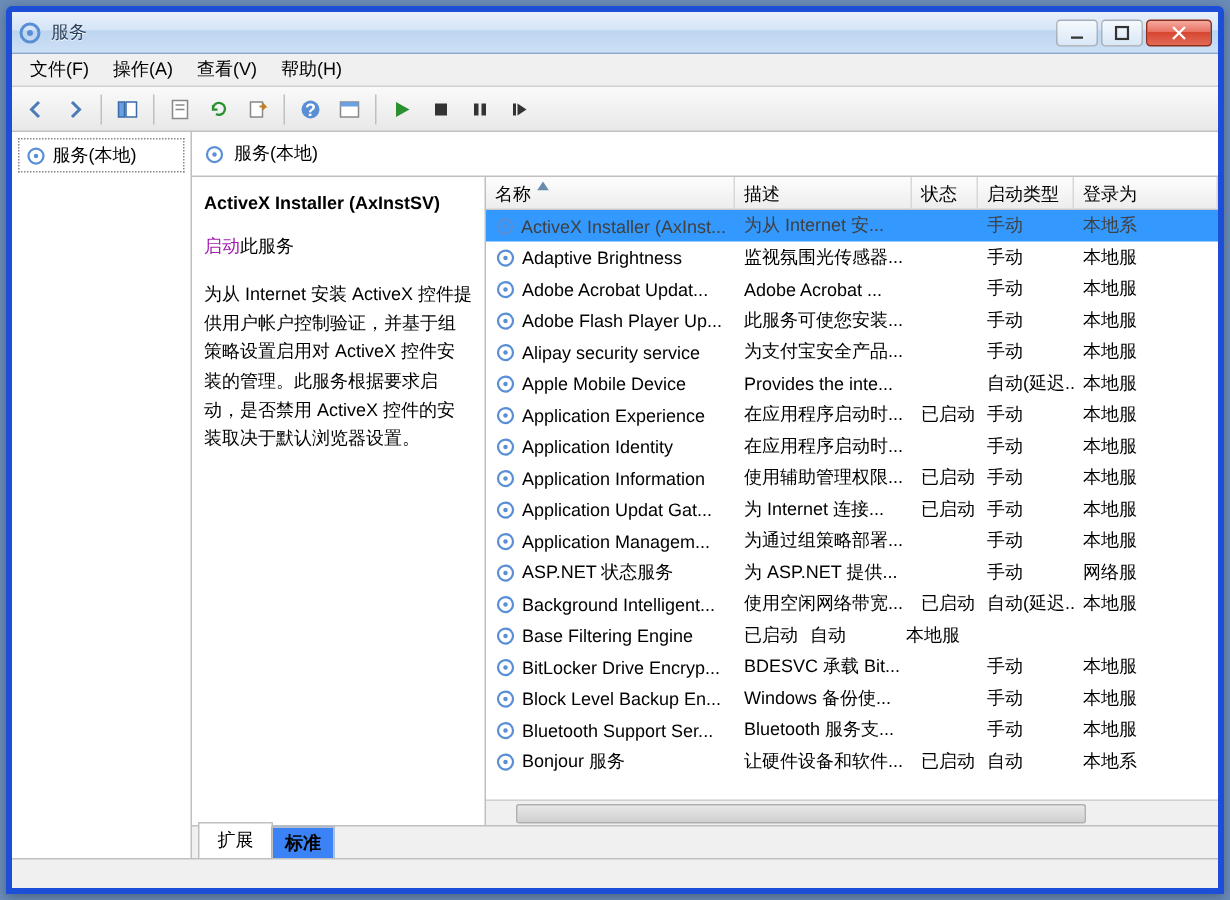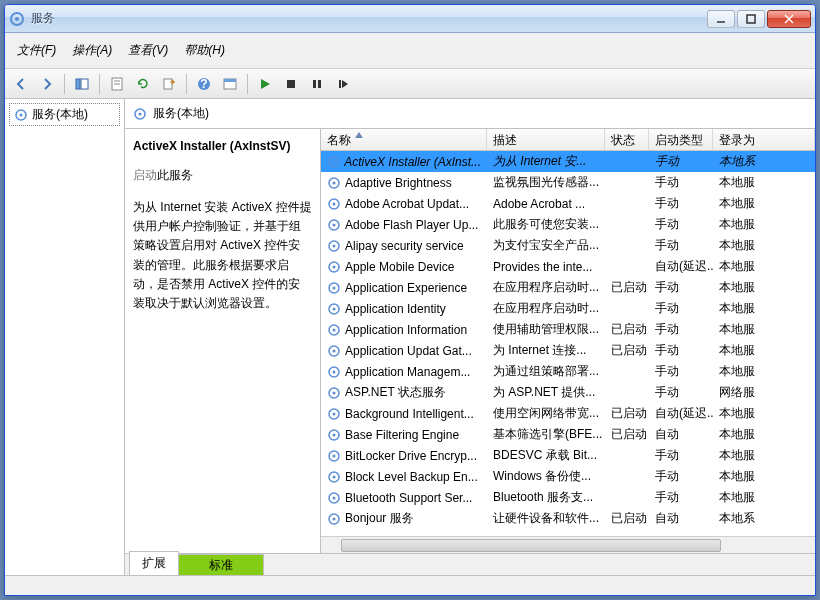--- a/index.html
+++ b/index.html
@@ -1,56 +1,56 @@
 <!DOCTYPE html>
 <html><head>
 <meta charset="utf-8">
 <style>
 * { margin:0; padding:0; box-sizing:border-box; font-family:"Microsoft YaHei","Segoe UI",Tahoma,sans-serif; font-size:12px; }
 body { background:#6b8cb8; padding:4px; }
-.window { width:812px; height:592px; background:#f0f0f0; border:1px solid #1d4ed8; border-radius:4px 4px 0 0; overflow:hidden; display:flex; flex-direction:column; box-shadow:0 2px 8px rgba(0,0,0,.3); }
+.window { width:812px; height:592px; background:#f0f0f0; border:4px solid #1d4ed8; border-radius:4px 4px 0 0; overflow:hidden; display:flex; flex-direction:column; box-shadow:0 2px 8px rgba(0,0,0,.3); }
 .titlebar { height:28px; background:linear-gradient(to bottom,#e8f0fa 0%,#d4e4f7 45%,#bdd5f0 46%,#cde0f5 100%); display:flex; align-items:center; padding:0 4px; border-bottom:1px solid #8aa8d0; }
 .titlebar .icon { width:16px; height:16px; margin-right:6px; display:flex; align-items:center; justify-content:center; }
 .titlebar .title { color:#2a3f5a; text-shadow:0 1px 0 #fff; flex:1; }
 .winbtns { display:flex; gap:2px; }
 .winbtn { width:28px; height:18px; border:1px solid rgba(0,0,0,.25); border-radius:3px; display:flex; align-items:center; justify-content:center; cursor:default; background:linear-gradient(to bottom,#f5f9fd,#d9e7f7); }
 .winbtn.close { width:44px; background:linear-gradient(to bottom,#f5a9a0 0%,#e97263 45%,#d6452f 46%,#e26b57 100%); border-color:#8a2e1e; }
 .winbtn svg { width:10px; height:10px; }
-.menubar { height:36px; background:#f0f0f0; display:flex; align-items:center; padding:0 4px; border-bottom:1px solid #d0d0d0;font-style:italic; }
+.menubar { height:22px; background:#f0f0f0; display:flex; align-items:center; padding:0 4px; border-bottom:1px solid #d0d0d0; }
 .menuitem { padding:2px 8px; cursor:default; }
 .toolbar { height:30px; background:linear-gradient(to bottom,#fafafa,#e8e8e8); border-bottom:1px solid #c0c0c0; display:flex; align-items:center; padding:0 4px; gap:2px; }
 .tbtn { width:24px; height:24px; display:flex; align-items:center; justify-content:center; border:1px solid transparent; border-radius:3px; cursor:default; }
 .tsep { width:1px; height:20px; background:#c0c0c0; margin:0 3px; }
 .body { flex:1; display:flex; background:#fff; overflow:hidden; }
 .tree { width:120px; border-right:1px solid #c0c0c0; padding:4px; background:#fff; }
 .treeitem { display:flex; align-items:center; gap:4px; padding:2px 4px; border:1px dotted #888; background:#fff; }
 .gear { width:14px; height:14px; }
 .main { flex:1; display:flex; flex-direction:column; overflow:hidden; }
 .mainhead { padding:6px 8px; border-bottom:1px solid #c0c0c0; display:flex; align-items:center; gap:6px; background:#fff; }
 .split { flex:1; display:flex; overflow:hidden; }
 .detail { width:196px; padding:10px 8px; border-right:1px solid #c0c0c0; background:#fff; overflow:hidden; }
 .detail h3 { font-size:12px; font-weight:bold; margin-bottom:14px; }
 .detail .actionline { margin-bottom:14px; }
-.detail a { color:#737373; cursor:pointer; }
+.detail a { color:#a21caf; cursor:pointer; }
 .detail .desc { line-height:1.6; }
 .list { flex:1; display:flex; flex-direction:column; overflow:hidden; position:relative; }
 .cols { display:flex; background:linear-gradient(to bottom,#fdfdfd,#ededed); border-bottom:1px solid #c8c8c8; height:22px; }
 .col { border-right:1px solid #d8d8d8; padding:3px 6px; display:flex; align-items:flex-start; gap:4px; overflow:hidden; white-space:nowrap; cursor:default; }
 .col .sort { width:8px; height:6px; }
 .c0 { width:166px; } .c1 { width:118px; } .c2 { width:44px; } .c3 { width:64px; } .c4 { width:44px; flex:1; }
 .rows { flex:1; overflow-y:scroll; overflow-x:hidden; }
 .row { display:flex; height:21px; align-items:center; cursor:default; }
-.row.sel { background:#3399ff; color:#000000;font-style:italic; }
+.row.sel { background:#3399ff; color:#404040; }
 .cell { padding:2px 6px; overflow:hidden; white-space:nowrap; text-overflow:ellipsis; display:flex; align-items:center; gap:4px; }
 .cell.c0 { width:166px; } .cell.c1 { width:118px; } .cell.c2 { width:44px; } .cell.c3 { width:64px; } .cell.c4 { flex:1; }
 .hscroll { height:17px; background:#f0f0f0; border-top:1px solid #d0d0d0; position:relative; }
 .hscroll .thumb { position:absolute; left:20px; top:2px; width:380px; height:13px; background:linear-gradient(to bottom,#e8e8e8,#d0d0d0); border:1px solid #b0b0b0; border-radius:2px; }
 .tabs { height:22px; background:#f0f0f0; border-top:1px solid #c0c0c0; display:flex; align-items:flex-end; padding-left:4px;text-align:center; }
 .tab { padding:3px 12px; border:1px solid #c0c0c0; border-bottom:none; background:#fff; margin-right:-1px; cursor:default; position:relative; }
-.tab.inactive { background:#84cc16; top:1px; padding:2px 30px; }
+.tab.inactive { background:#3b82f6; top:1px; padding:2px 8px;font-weight:bold; }
 .status { height:20px; background:#f0f0f0; border-top:1px solid #c0c0c0; }
 .rows::-webkit-scrollbar { width:17px; }
 .rows::-webkit-scrollbar-track { background:#f0f0f0; }
 .rows::-webkit-scrollbar-thumb { background:linear-gradient(to right,#e8e8e8,#d0d0d0); border:1px solid #b0b0b0; border-radius:2px; }
 .rows::-webkit-scrollbar-button { height:17px; background:#e8e8e8; border:1px solid #b0b0b0; }
 </style>
 </head>
 <body>
 
 <div class="window">
@@ -377,21 +377,20 @@
                 <div class="cell c4">本地服</div>
               </div>
               <div class="row">
                 <div class="cell c0">
                   <svg width="14" height="14" viewBox="0 0 14 14">
                     <circle cx="7" cy="7" r="5" fill="none" stroke="#5a8fd6" stroke-width="1.5"></circle>
                     <circle cx="7" cy="7" r="1.5" fill="#5a8fd6"></circle>
                   </svg>
                   <span>Base Filtering Engine</span>
                 </div>
-                <div class="cell c1">基本筛选引擎(BFE...</div>
                 <div class="cell c2">已启动</div>
                 <div class="cell c3">自动</div>
                 <div class="cell c4">本地服</div>
               </div>
               <div class="row">
                 <div class="cell c0">
                   <svg width="14" height="14" viewBox="0 0 14 14">
                     <circle cx="7" cy="7" r="5" fill="none" stroke="#5a8fd6" stroke-width="1.5"></circle>
                     <circle cx="7" cy="7" r="1.5" fill="#5a8fd6"></circle>
                   </svg>

